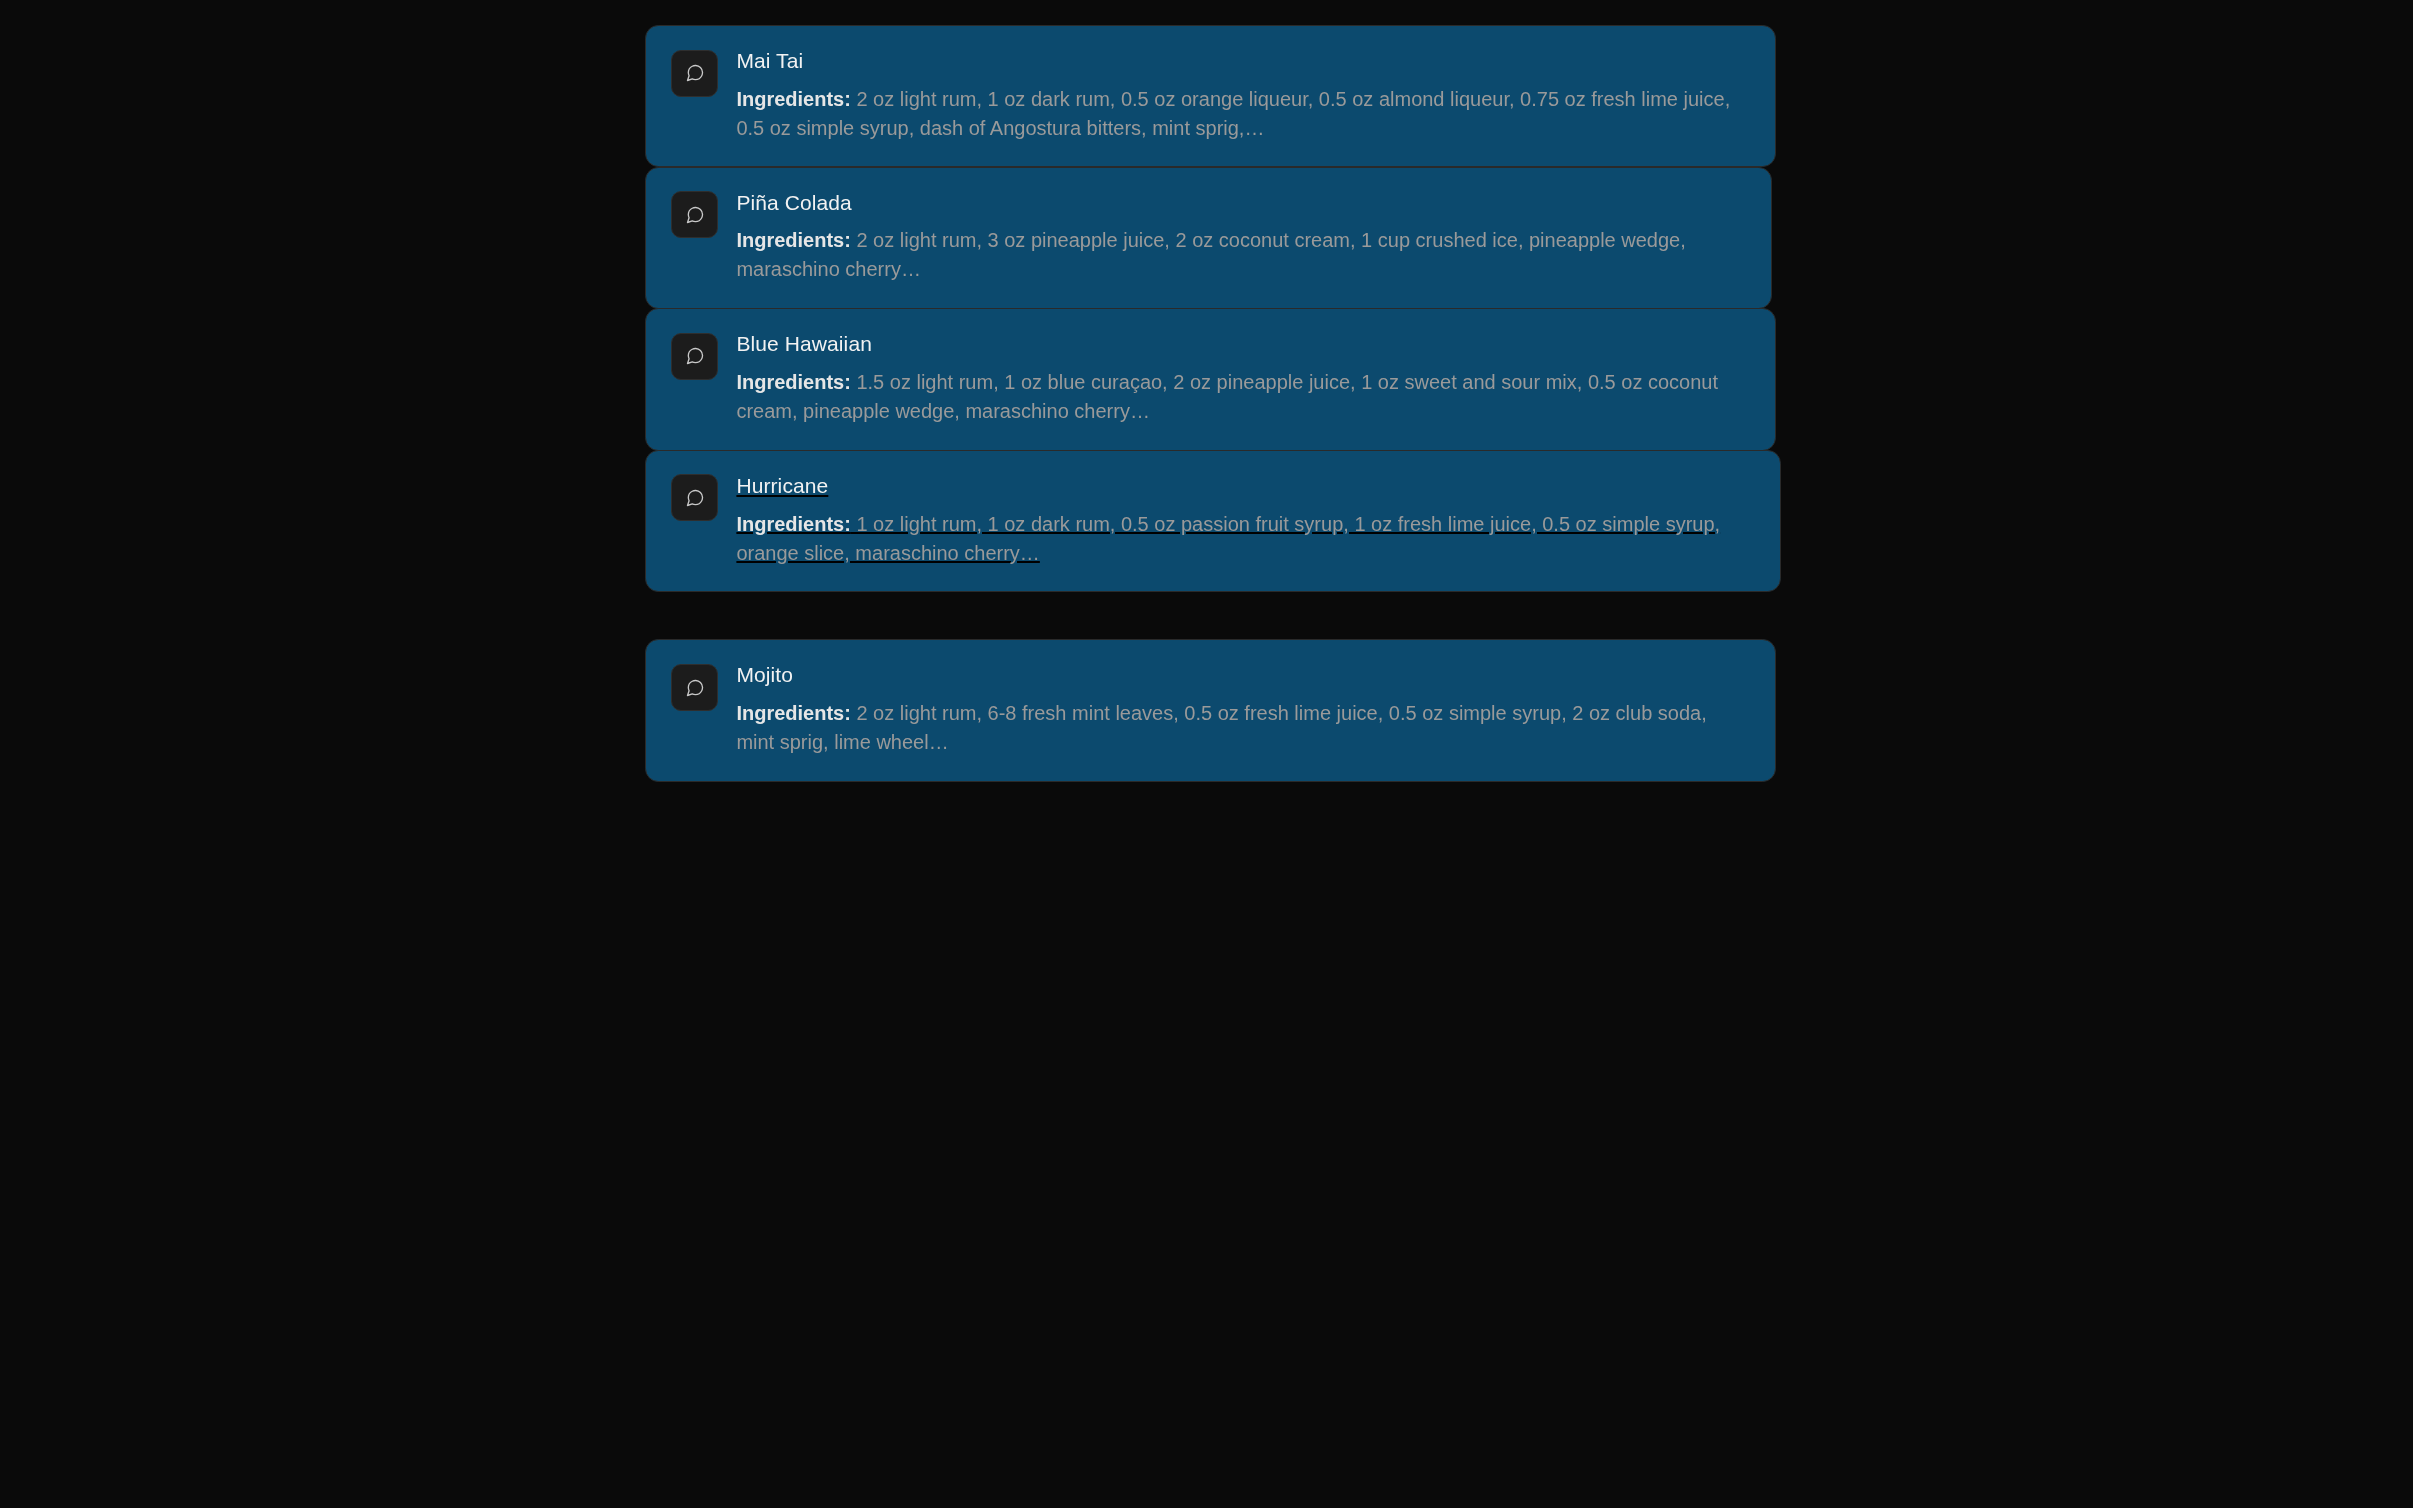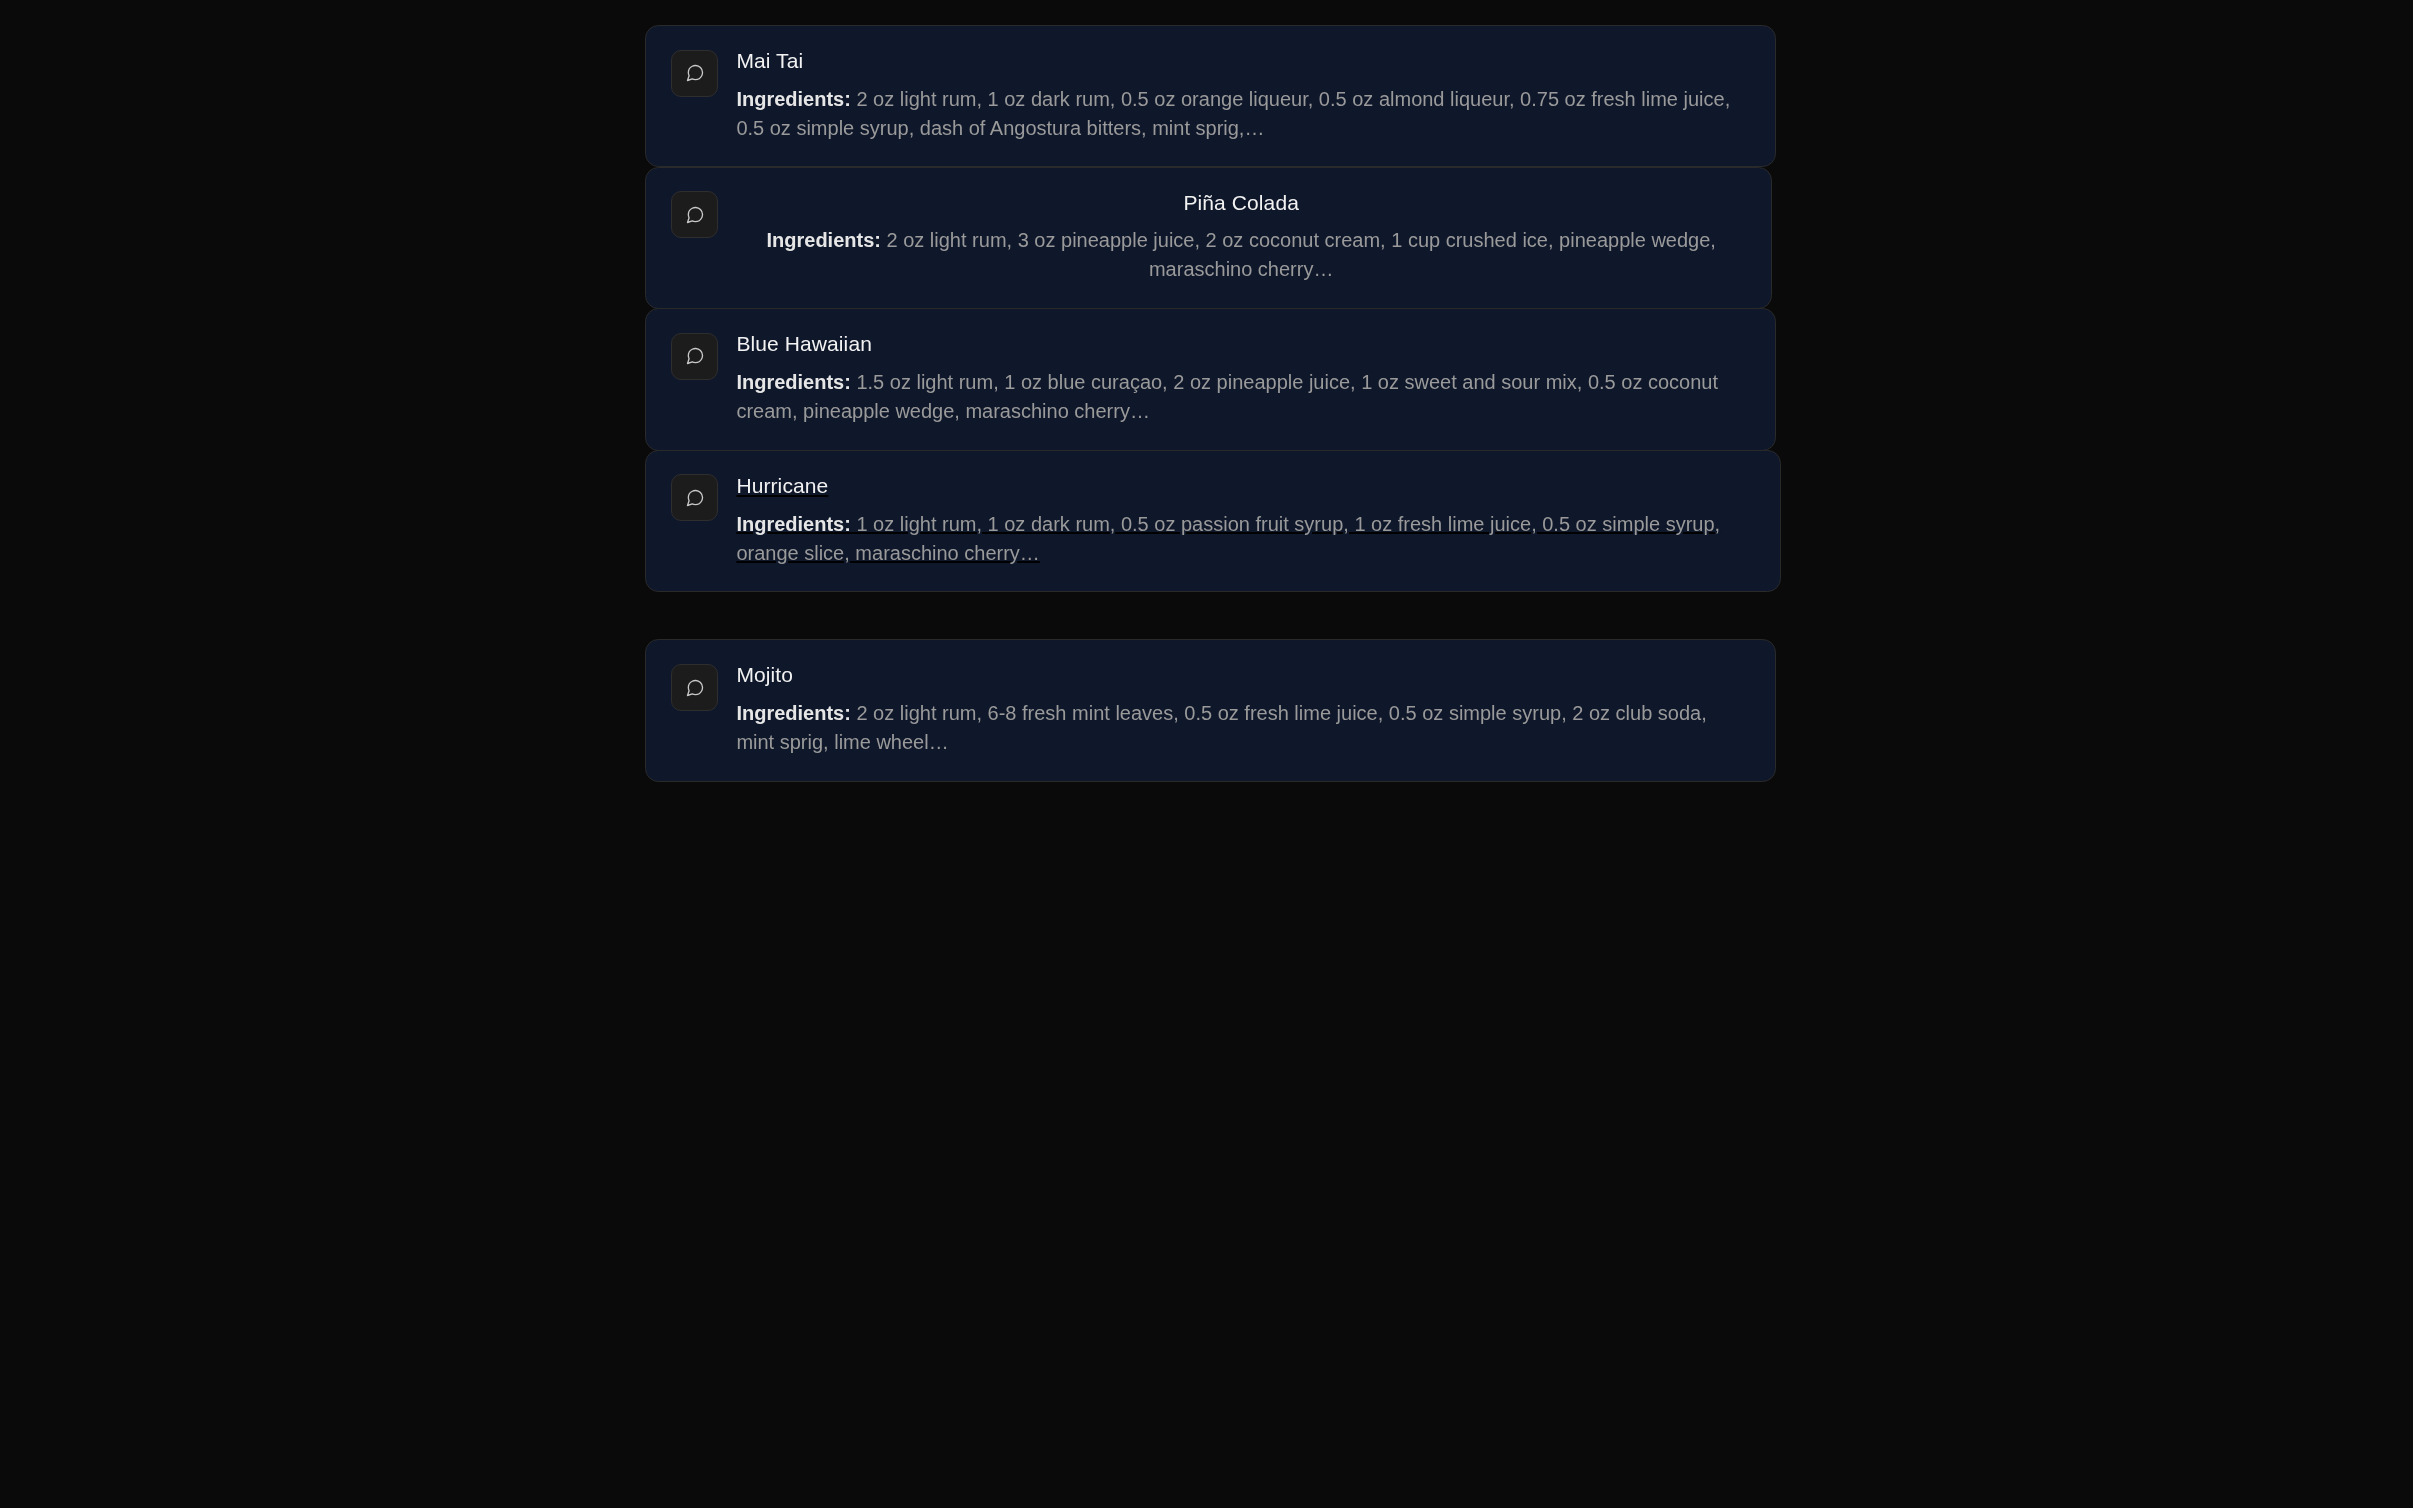--- a/index.html
+++ b/index.html
@@ -31,21 +31,21 @@
     flex-direction: column;
     gap: 0px;
   }
 
   .result-card {
     position: relative;
     box-sizing: border-box;
     width: 1131px;
     border: 0.8px solid #2a2a2a;
     border-radius: 13.4px;
-    background: #0f172a;
+    background: #0c4a6e;
     padding: 22px 25px 23.5px 25px;
     display: flex;
     align-items: flex-start;
     gap: 18.4px;
     margin-bottom: -0.8px;
   }
 
   .icon-badge {
     flex: 0 0 auto;
     width: 45px;
@@ -87,21 +87,21 @@
     font-weight: 400;
   }
 
   .card-desc .label {
     color: #e6e6e6;
     font-weight: 700;
   }
 
   
   .w1 { width: 1131px; }
-  .w2 { width: 1127px; text-align: center; }
+  .w2 { width: 1127px; }
   .w3 { width: 1131px; }
   .w4 { width: 1136px; text-decoration: underline; }
   .w5 { width: 1131px; margin-top: 48px; }
 </style>
 </head>
 <body>
 
 <div class="page">
 
   <div class="results-list">

